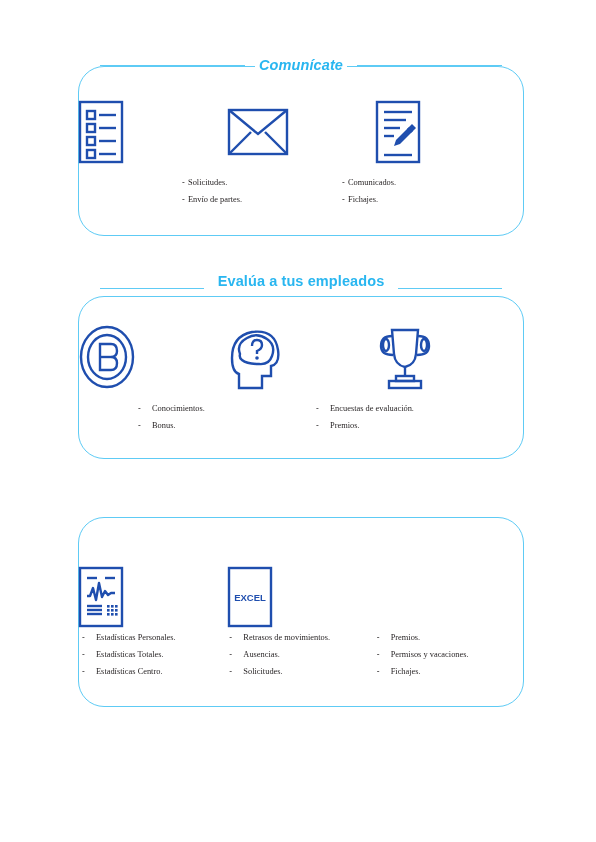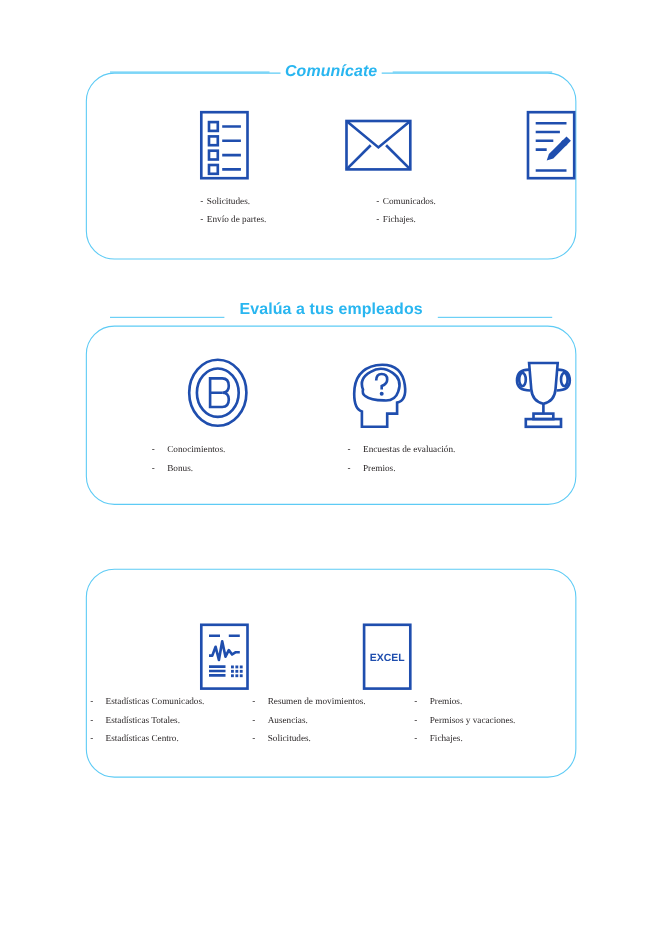--- a/index.html
+++ b/index.html
@@ -67,21 +67,21 @@
   .heading-3 { top: 506px; }
 
   
   .icon-row {
     position: absolute;
     display: flex;
   }
   .icon-cell {
     display: flex;
     align-items: flex-end;
-    justify-content: flex-end;
+    justify-content: flex-start;
   }
   .icons-1 { left: 78px; top: 92px;  width: 446px; }
   .icons-2 { left: 78px; top: 318px; width: 446px; }
   .icons-3 { left: 78px; top: 556px; width: 446px; }
   .icons-1 .icon-cell,
   .icons-2 .icon-cell,
   .icons-3 .icon-cell { width: 148.6px; height: 72px; }
 
   
   .list-row {
@@ -305,35 +305,35 @@
         <rect class="st" x="2" y="2" width="42" height="58"></rect>
         <text class="excel-label" x="23" y="35" font-size="9.5" text-anchor="middle">EXCEL</text>
       </svg>
     </div>
   </div>
 
   <div class="list-row lists-3">
     <div class="col">
       <div class="li">
         <span class="dash">-</span>
-        <span class="txt">Estadísticas Comunicados.</span>
+        <span class="txt">Estadísticas Personales.</span>
       </div>
       <div class="li">
         <span class="dash">-</span>
         <span class="txt">Estadísticas Totales.</span>
       </div>
       <div class="li">
         <span class="dash">-</span>
         <span class="txt">Estadísticas Centro.</span>
       </div>
     </div>
     <div class="col">
       <div class="li">
         <span class="dash">-</span>
-        <span class="txt">Resumen de movimientos.</span>
+        <span class="txt">Retrasos de movimientos.</span>
       </div>
       <div class="li">
         <span class="dash">-</span>
         <span class="txt">Ausencias.</span>
       </div>
       <div class="li">
         <span class="dash">-</span>
         <span class="txt">Solicitudes.</span>
       </div>
     </div>

